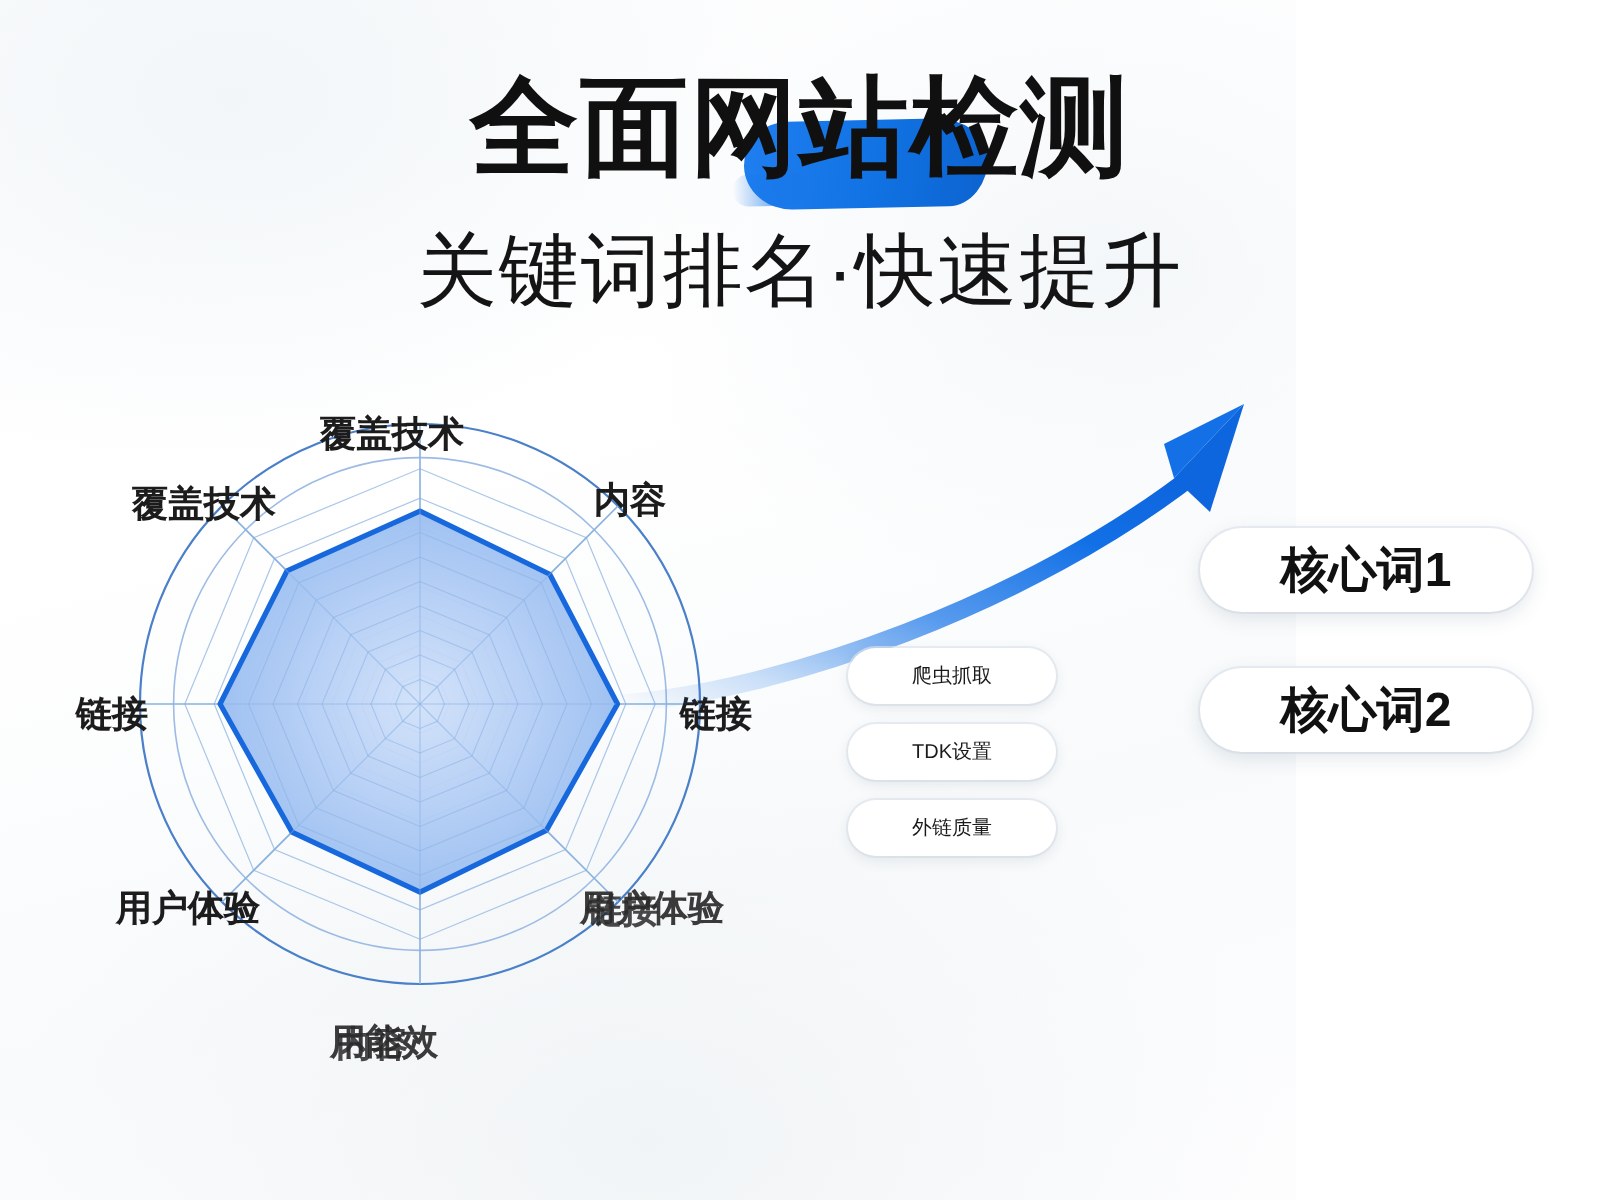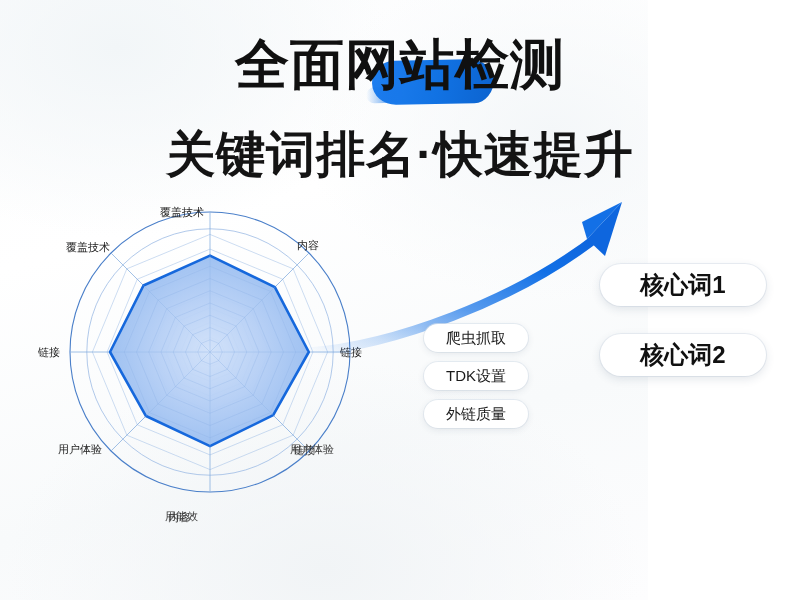--- a/index.html
+++ b/index.html
@@ -60,26 +60,26 @@
     bottom: 2px;
     width: 36px;
     height: 16px;
     background: linear-gradient(90deg, rgba(31,127,240,0) 0%, #1878ea 100%);
     border-radius: 10px 2px 10px 10px;
   }
   .main-title .txt { position: relative; z-index: 2; }
 
   .sub-title {
     position: absolute;
-    top: 122px;
+    top: 108px;
     left: 0;
     width: 800px;
     text-align: center;
-    font-size: 49px;
-    font-weight: bold;
+    font-size: 40px;
+    font-weight: normal;
     color: #141414;
     letter-spacing: 1px;
     white-space: nowrap;
   }
 
   .bottom-title {
     position: absolute;
     top: 522px;
     left: 0;
     width: 800px;
@@ -96,24 +96,24 @@
     position: absolute;
     left: 20px;
     top: 200px;
     width: 380px;
     height: 310px;
   }
   #radar-svg { display: block; }
 
   .radar-label {
     position: absolute;
-    font-size: 11px;
+    font-size: 18px;
     color: #1c1c1c;
     white-space: nowrap;
-    font-weight: 400;
+    font-weight: 700;
   }
   .radar-label.ghost {
     color: #3a3a3a;
     filter: blur(0.35px);
   }
   .radar-label.ghost .g2 {
     position: absolute;
     left: 3px;
     top: 1px;
     opacity: 0.85;
@@ -132,21 +132,21 @@
 
   
   .pill {
     position: absolute;
     display: flex;
     align-items: center;
     justify-content: center;
     background: #ffffff;
     border-radius: 16px;
     box-shadow: 0 2px 7px rgba(40,60,90,0.10), 0 0 0 1px rgba(225,232,240,0.65);
-    font-size: 15px;
+    font-size: 10px;
     color: #1a1a1a;
     font-weight: 500;
     white-space: nowrap;
   }
   .pill-tag { width: 104px; height: 28px; left: 424px; }
   #tag-0 { top: 324px; }
   #tag-1 { top: 362px; }
   #tag-2 { top: 400px; }
 
   .card-keyword {

